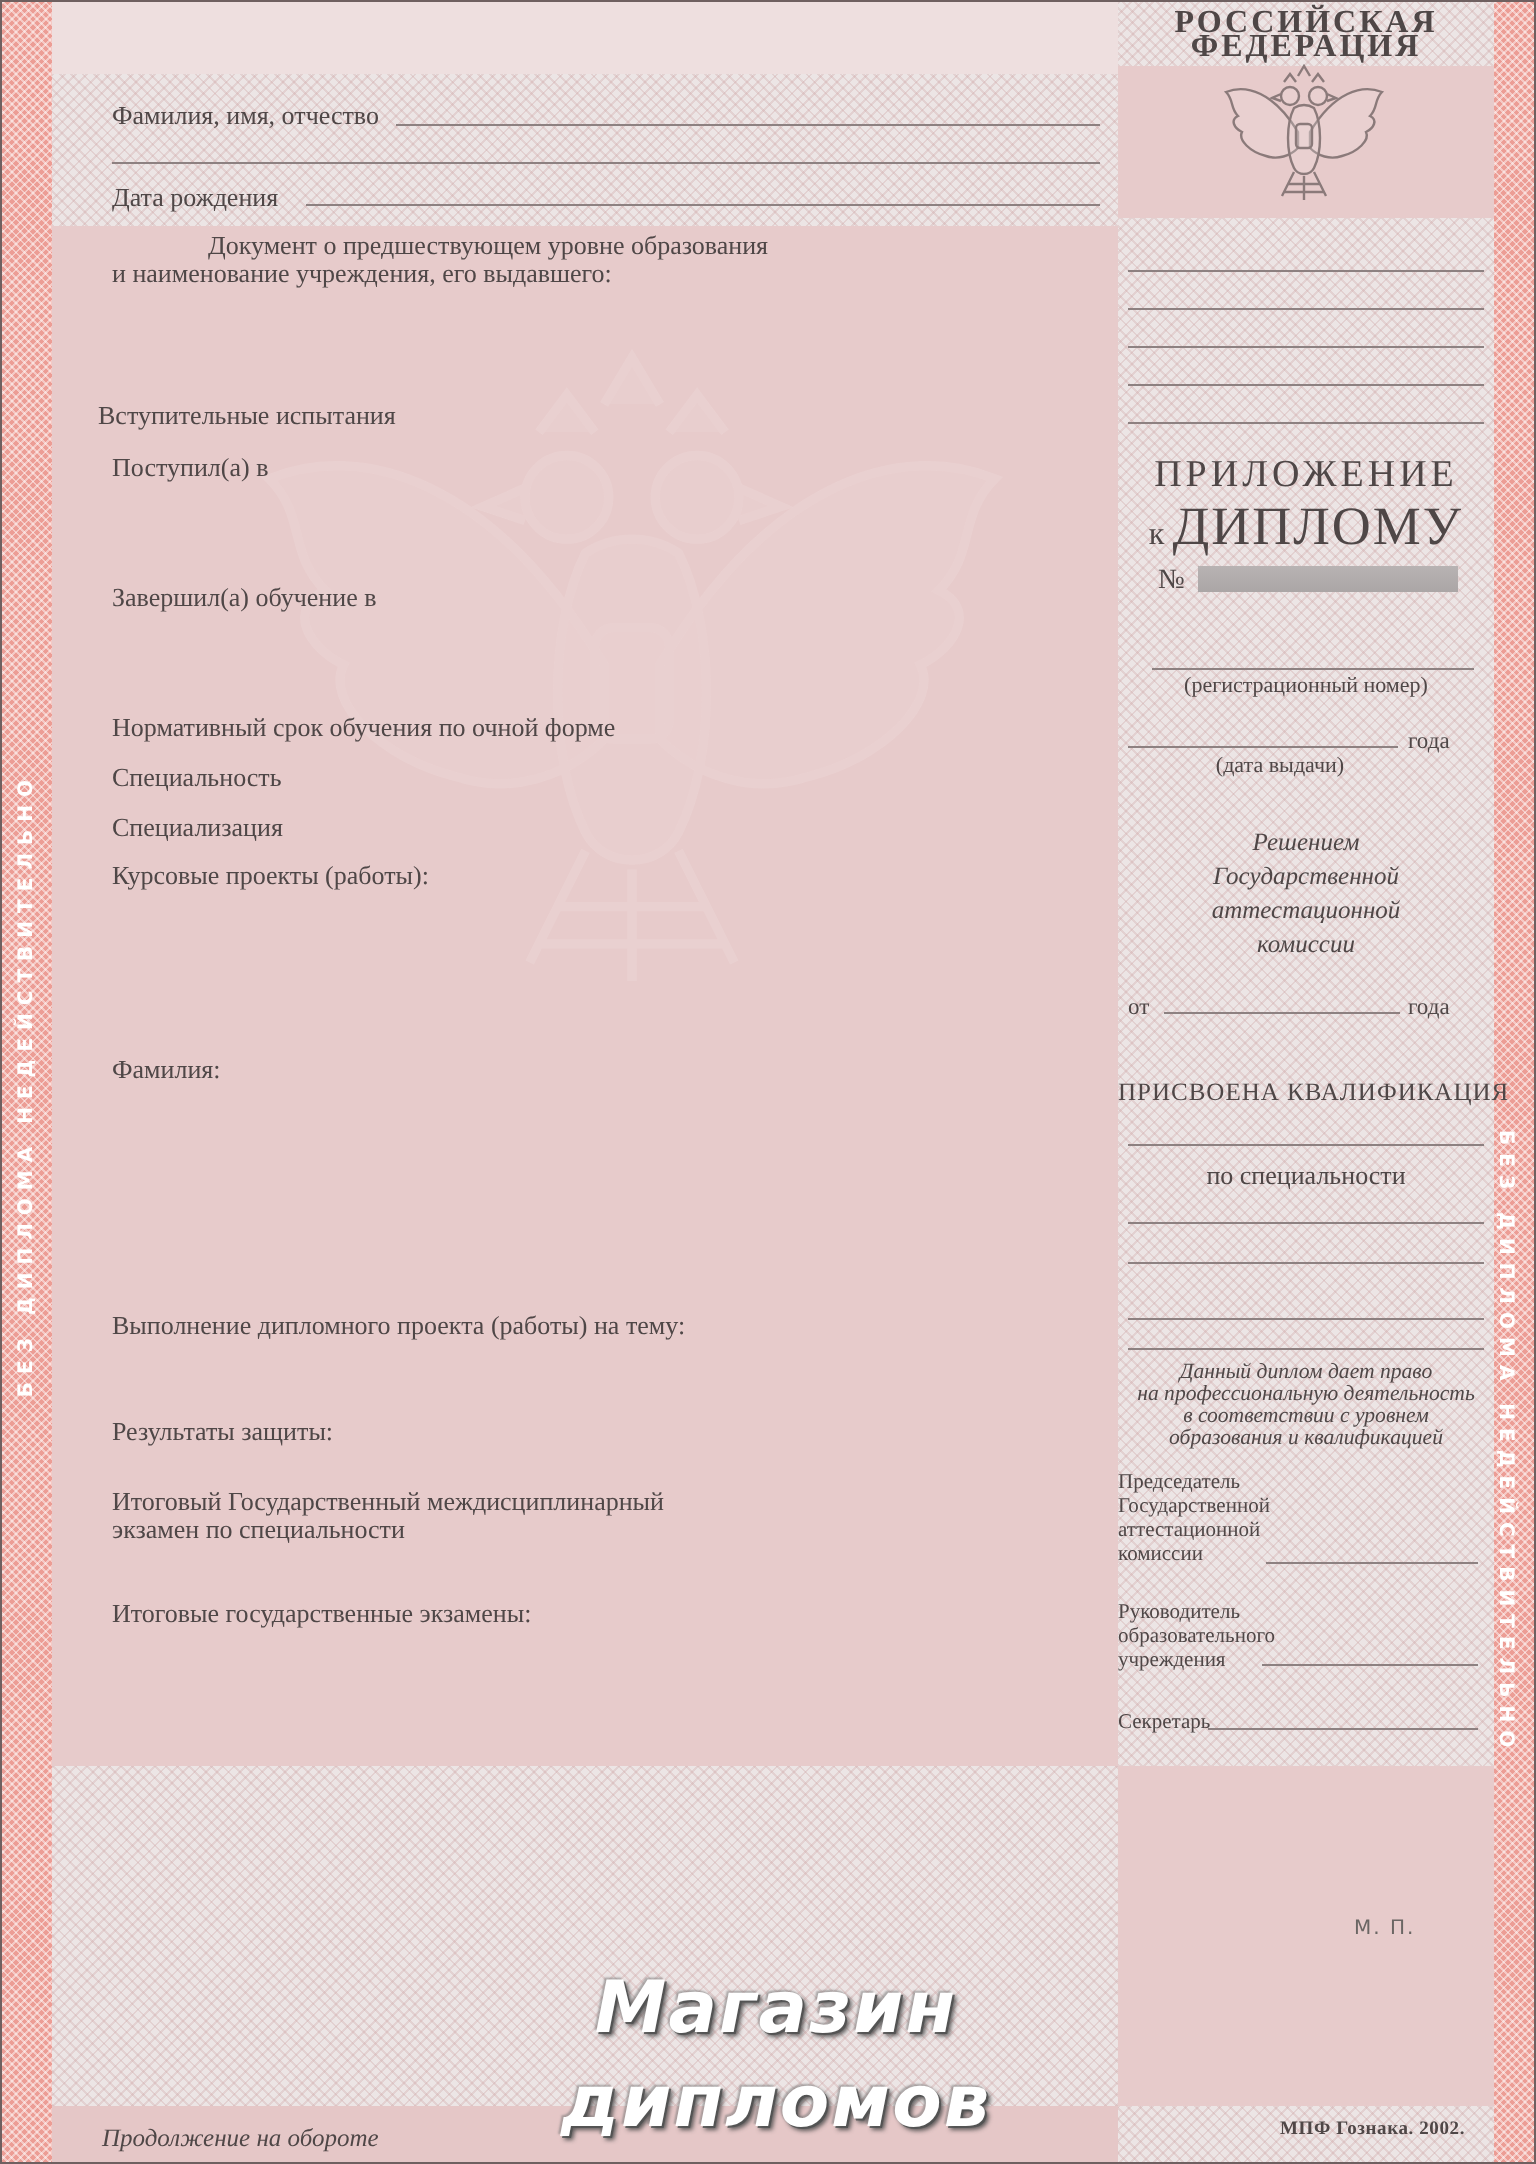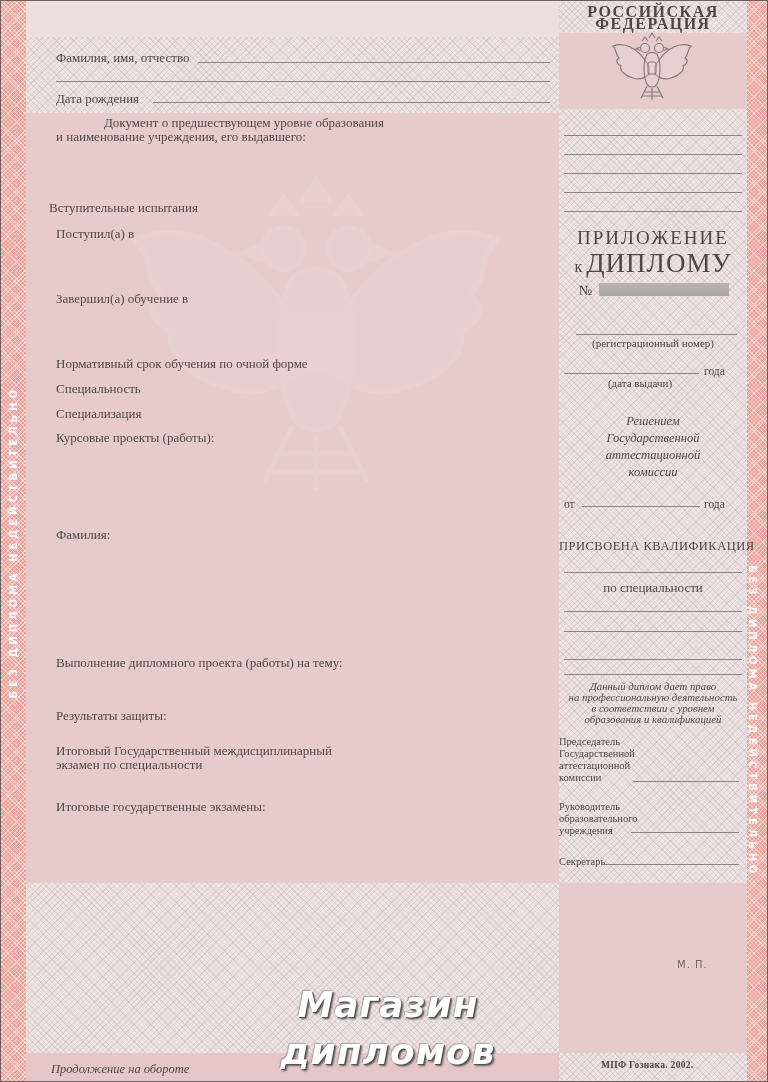--- a/index.html
+++ b/index.html
@@ -203,15 +203,15 @@
   <div class="sign" style="top:800px;">Руководитель</div>
   <div class="sign" style="top:812px;">образовательного</div>
   <div class="sign" style="top:824px;">учреждения</div>
   <div class="line" style="left:630px;top:831px;width:108px;"></div>
 
   <div class="sign" style="top:855px;">Секретарь</div>
   <div class="line" style="left:603px;top:863px;width:135px;"></div>
 
   <div class="seal" style="left:640px;top:958px;">М. П.</div>
 
-  <div class="printer" style="left:600px;top:1059px;">МПФ Гознака. 2002.</div>
+  <div class="printer" style="left:639px;top:1059px;">МПФ Гознака. 2002.</div>
 
 </div>
 
 </body></html>

